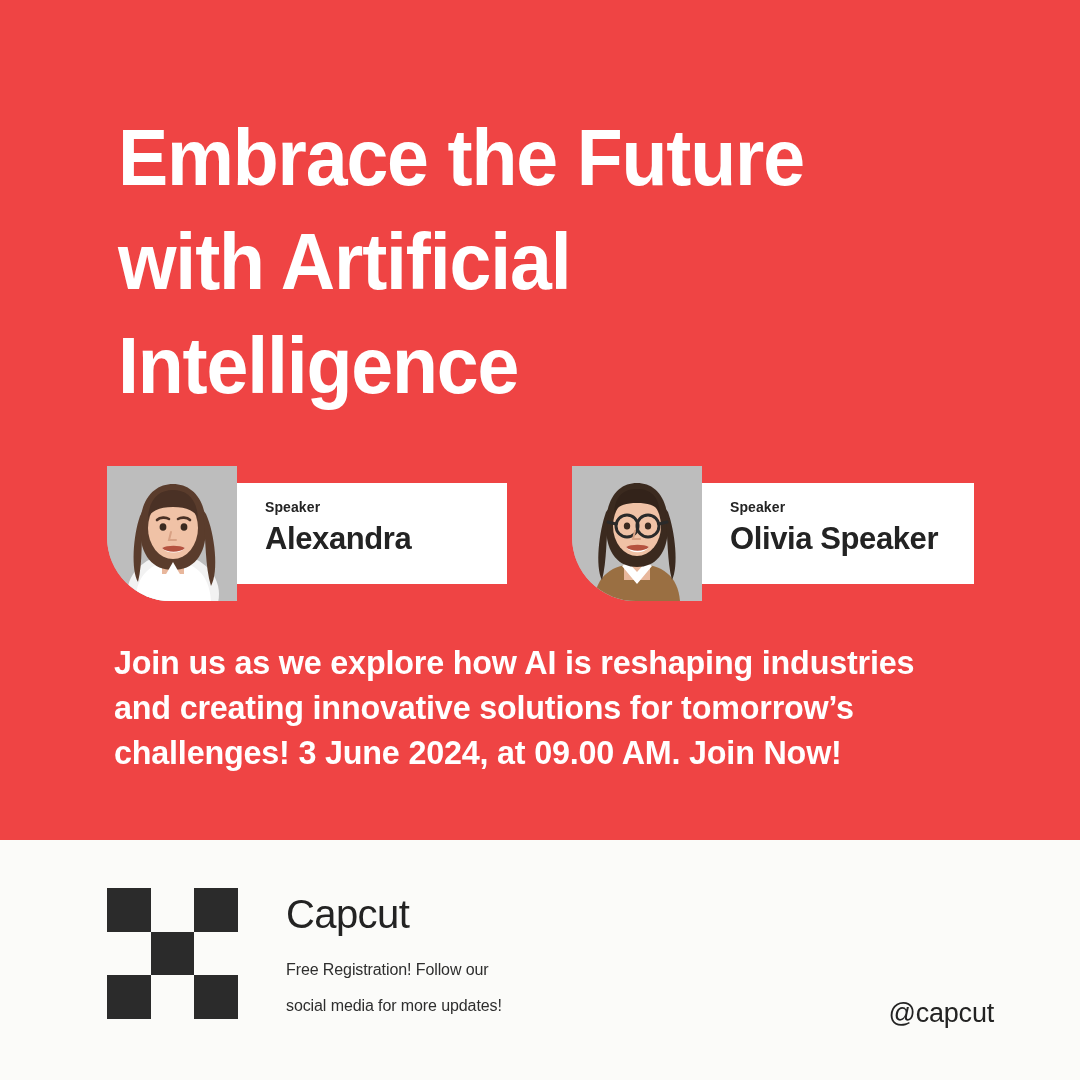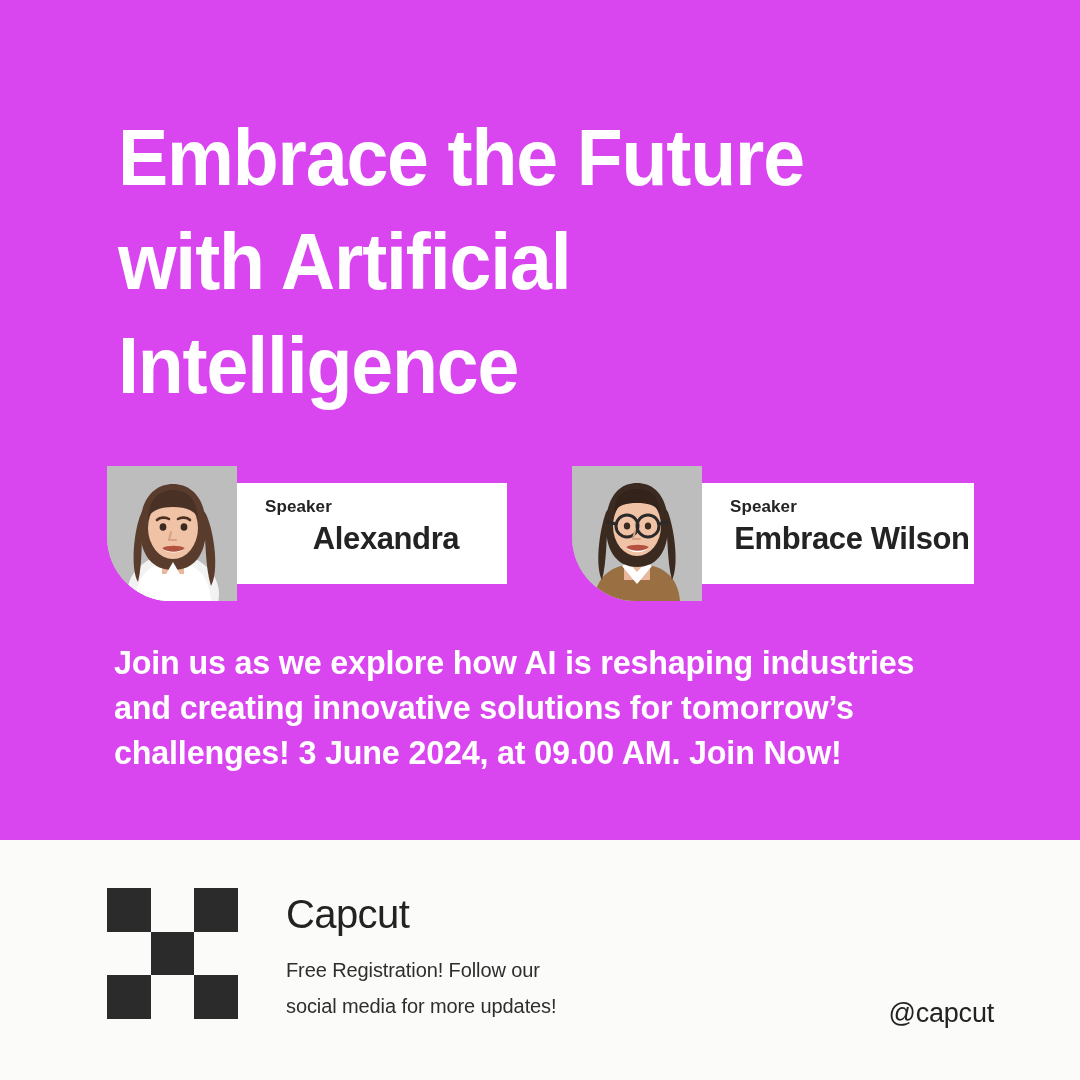--- a/index.html
+++ b/index.html
@@ -9,21 +9,21 @@
   body {
     width: 1080px;
     height: 1080px;
     font-family: "Liberation Sans", sans-serif;
     overflow: hidden;
   }
   #poster {
     position: relative;
     width: 1080px;
     height: 1080px;
-    background: #d946ef;
+    background: #ef4444;
     overflow: hidden;
   }
 
   
   .hero {
     position: absolute;
     left: 118px;
     top: 106px;
     width: 880px;
   }
@@ -78,33 +78,32 @@
     box-sizing: border-box;
     padding: 14px 0 0 28px;
     z-index: 1;
   }
   .card-1 .speaker-info { width: 270px; }
   .card-2 .speaker-info { width: 272px; }
 
   .speaker-role {
     margin: 0;
     color: #232323;
-    font-size: 17px;
+    font-size: 14px;
     font-weight: 700;
     line-height: 20px;
     letter-spacing: 0.1px;
   }
   .speaker-name {
     margin: 3px 0 0 0;
     color: #232323;
     font-size: 31px;
     font-weight: 700;
     line-height: 38px;
     letter-spacing: -0.4px;
-    text-align: center;
   }
 
   
   .body-copy {
     position: absolute;
     left: 114px;
     top: 640px;
     width: 890px;
     margin: 0;
     color: #ffffff;
@@ -150,21 +149,21 @@
     margin: 0;
     color: #232323;
     font-size: 40px;
     font-weight: 400;
     line-height: 48px;
     letter-spacing: -0.6px;
   }
   .brand-tagline {
     margin: 14px 0 0 0;
     color: #2e2e2e;
-    font-size: 20px;
+    font-size: 16px;
     font-weight: 400;
     line-height: 36px;
     letter-spacing: -0.1px;
     white-space: pre-line;
   }
   .social-handle {
     position: absolute;
     right: 74px;
     top: 985px;
     margin: 12px;
@@ -235,21 +234,21 @@
           <path d="M66 60 h-1" stroke="#2a2a2a" stroke-width="3"></path>
           <path d="M44 58 L36 56" stroke="#2a2a2a" stroke-width="3" stroke-linecap="round"></path>
           <path d="M87 58 L95 56" stroke="#2a2a2a" stroke-width="3" stroke-linecap="round"></path>
           <path d="M63 65 L61 73 L68 73" stroke="#d8a184" stroke-width="2" fill="none" stroke-linecap="round"></path>
           <path d="M54 81 C59 88 72 88 77 81 C72 79 59 79 54 81 Z" fill="#ffffff"></path>
           <path d="M54 81 C59 78 72 78 77 81 C72 86 59 86 54 81 Z" fill="#b5523f"></path>
         </svg>
       </div>
       <div class="speaker-info">
         <p class="speaker-role">Speaker</p>
-        <p class="speaker-name">Embrace Wilson</p>
+        <p class="speaker-name">Olivia Speaker</p>
       </div>
     </div>
 
   </div>
 
   <p class="body-copy">Join us as we explore how AI is reshaping industries and creating innovative solutions for tomorrow’s challenges! 3 June 2024, at 09.00 AM. Join Now!</p>
 
   <div class="footer"></div>
 
   <div class="logo-mark">

